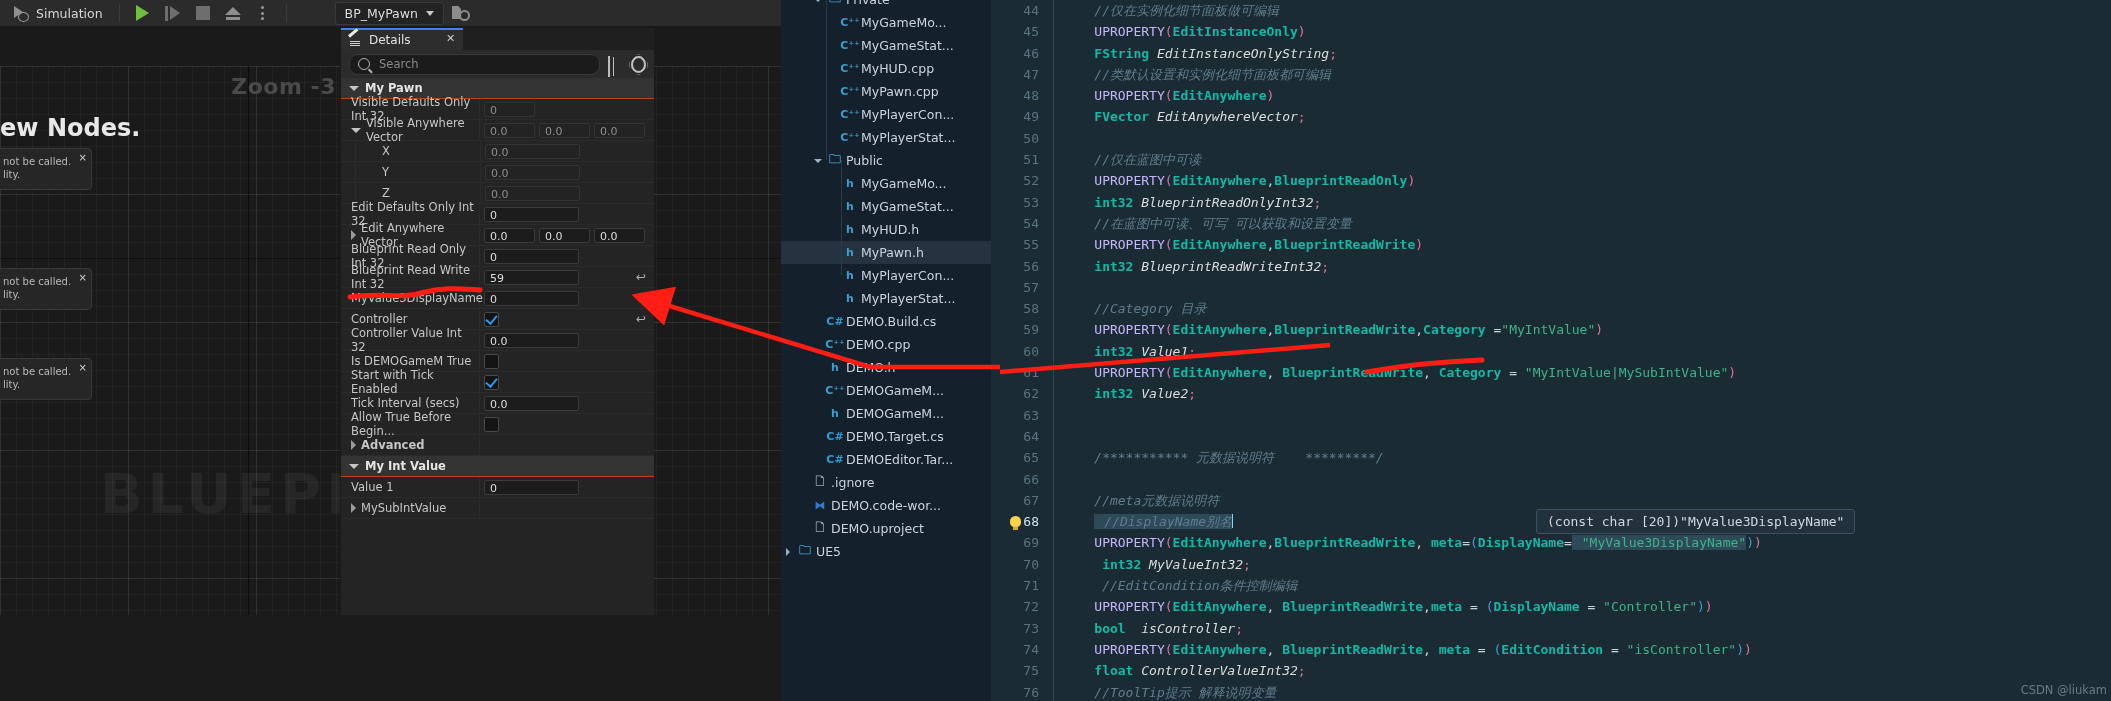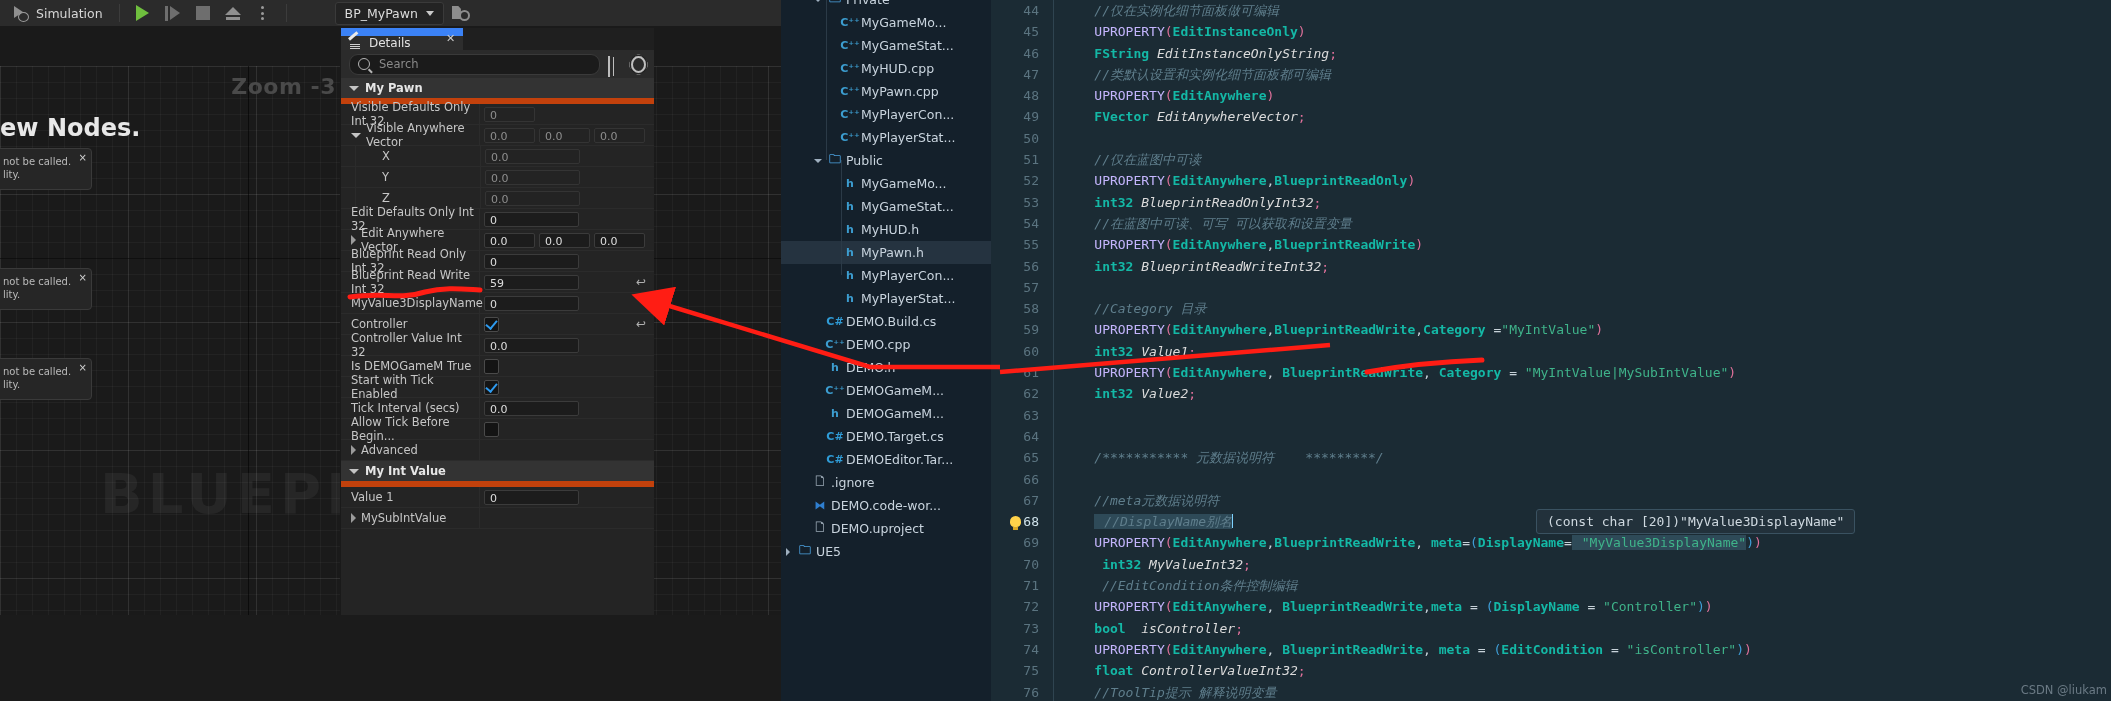--- a/index.html
+++ b/index.html
@@ -45,40 +45,40 @@
   .axis-v{position:absolute;left:248px;top:40px;width:1px;height:635px;background:rgba(0,0,0,.55);}
   .zoom-label{position:absolute;right:445px;top:48px;color:#4a4a4a;font-size:22px;font-weight:bold;letter-spacing:.5px;}
   .bp-wm{position:absolute;left:100px;top:435px;color:rgba(255,255,255,.055);font-size:56px;font-weight:bold;letter-spacing:5px;}
   .newnodes{position:absolute;left:-20px;top:88px;color:#e8e8e8;font-size:24px;font-weight:bold;}
   .cmt-node{position:absolute;width:80px;background:#262626;border:1px solid #3a3a3a;border-radius:4px;padding:6px 8px 8px 8px;color:#b9b9b9;font-size:10px;line-height:13px;}
   .cmt-node .x{position:absolute;right:4px;top:2px;color:#cfcfcf;font-size:10px;}
 
   
   .details{position:absolute;left:340px;top:28px;width:313px;height:673px;background:#242424;border-left:1px solid #1a1a1a;}
   .det-tabrow{height:22px;background:#1f1f1f;position:relative;}
-  .det-tab{position:absolute;left:0;top:0;height:22px;display:flex;align-items:center;gap:7px;padding:0 8px;width:122px;background:#2d2d2d;border-top:8px solid #3b82f6;box-sizing:border-box;}
+  .det-tab{position:absolute;left:0;top:0;height:22px;display:flex;align-items:center;gap:7px;padding:0 8px;width:122px;background:#2d2d2d;border-top:2px solid #3b82f6;box-sizing:border-box;}
   .det-tab .lbl{color:#e2e2e2;font-size:12px;}
   .pen{width:13px;height:13px;position:relative;}
   .pen:before{content:"";position:absolute;left:0;top:1px;width:11px;height:3px;background:#e9e9e9;transform:rotate(-40deg);transform-origin:left;}
   .pen:after{content:"";position:absolute;left:1px;top:7px;width:10px;height:5px;background:repeating-linear-gradient(to bottom,#cfcfcf 0 1px,transparent 1px 2px);}
   .det-x{position:absolute;left:105px;top:4px;color:#cdcdcd;font-size:11px;cursor:pointer;}
   .srch-wrap{height:28px;background:#2b2b2b;display:flex;align-items:center;padding:0 8px;gap:8px;}
   .srch{flex:1;height:19px;background:#1b1b1b;border:1px solid #3a3a3a;border-radius:9px;display:flex;align-items:center;padding:0 8px;gap:7px;}
   .mag{width:10px;height:10px;border:1.6px solid #b4b4b4;border-radius:50%;position:relative;flex:none;}
   .mag:after{content:"";position:absolute;right:-4px;bottom:-3px;width:5px;height:1.6px;background:#b4b4b4;transform:rotate(45deg);}
   .srch input{flex:1;background:transparent;border:0;outline:0;color:#cfcfcf;font-size:11.5px;font-family:inherit;}
   .srch input::placeholder{color:#8a8a8a;}
   .tool-ico{width:15px;height:14px;flex:none;}
   .grid-ico{width:14px;height:12px;border:1.4px solid #bdbdbd;position:relative;}
   .grid-ico:before{content:"";position:absolute;left:0;top:3px;width:100%;height:1.4px;background:#bdbdbd;}
   .grid-ico:after{content:"";position:absolute;left:4px;top:0;width:1.4px;height:100%;background:#bdbdbd;}
   .gear{width:13px;height:13px;border-radius:50%;border:2.4px solid #c0c0c0;position:relative;box-shadow:0 0 0 1.5px #242424,0 -5px 0 -3.2px #c0c0c0,0 5px 0 -3.2px #c0c0c0,-5px 0 0 -3.2px #c0c0c0,5px 0 0 -3.2px #c0c0c0;}
 
   .det-body{height:623px;overflow:hidden;position:relative;}
-  .cat{height:20px;display:flex;align-items:center;gap:6px;padding-left:8px;background:#333333;color:#e6e6e6;font-size:11.5px;font-weight:bold;border-bottom:6px solid #c2410c;}
+  .cat{height:20px;display:flex;align-items:center;gap:6px;padding-left:8px;background:#333333;color:#e6e6e6;font-size:11.5px;font-weight:bold;border-bottom:1px solid #c2410c;}
   .tri-d{width:0;height:0;border-left:5px solid transparent;border-right:5px solid transparent;border-top:5.5px solid #c4c4c4;}
   .tri-r{width:0;height:0;border-top:5px solid transparent;border-bottom:5px solid transparent;border-left:5.5px solid #9b9b9b;}
   .row{height:20px;display:flex;align-items:center;border-bottom:1px solid #2b2b2b;font-size:11.5px;}
   .row .k{width:139px;flex:none;display:flex;align-items:center;gap:5px;color:#c6c6c6;padding-left:10px;box-sizing:border-box;border-right:1px solid #2b2b2b;height:20px;}
   .row.sub .k{padding-left:26px;}
   .row .v{flex:1;display:flex;align-items:center;gap:4px;padding-left:4px;padding-right:4px;}
   .num{background:#1c1c1c;border:1px solid #3b3b3b;border-radius:2px;height:15px;line-height:15px;color:#dedede;font-size:11px;padding:0 5px;box-sizing:border-box;}
   .num.dim{color:#8e8e8e;background:#232323;border-color:#343434;}
   .num.w3{width:51px;}
   .num.wfull{width:95px;}
@@ -356,30 +356,30 @@
           <div class="row">
             <div class="k">
               <span>Tick Interval (secs)</span>
             </div>
             <div class="v">
               <div class="num wfull">0.0</div>
             </div>
           </div>
           <div class="row">
             <div class="k">
-              <span>Allow Tick Before Begin...</span>
+              <span>Allow True Before Begin...</span>
             </div>
             <div class="v">
               <div class="cb"></div>
             </div>
           </div>
           <div class="row">
             <div class="k">
               <span class="tri-r"></span>
-              <span style="font-weight: normal;">Advanced</span>
+              <span style="font-weight: bold;">Advanced</span>
             </div>
             <div class="v"></div>
           </div>
           <div class="cat">
             <span class="tri-d"></span>
             <span>My Int Value</span>
           </div>
           <div class="row">
             <div class="k">
               <span>Value 1</span>

